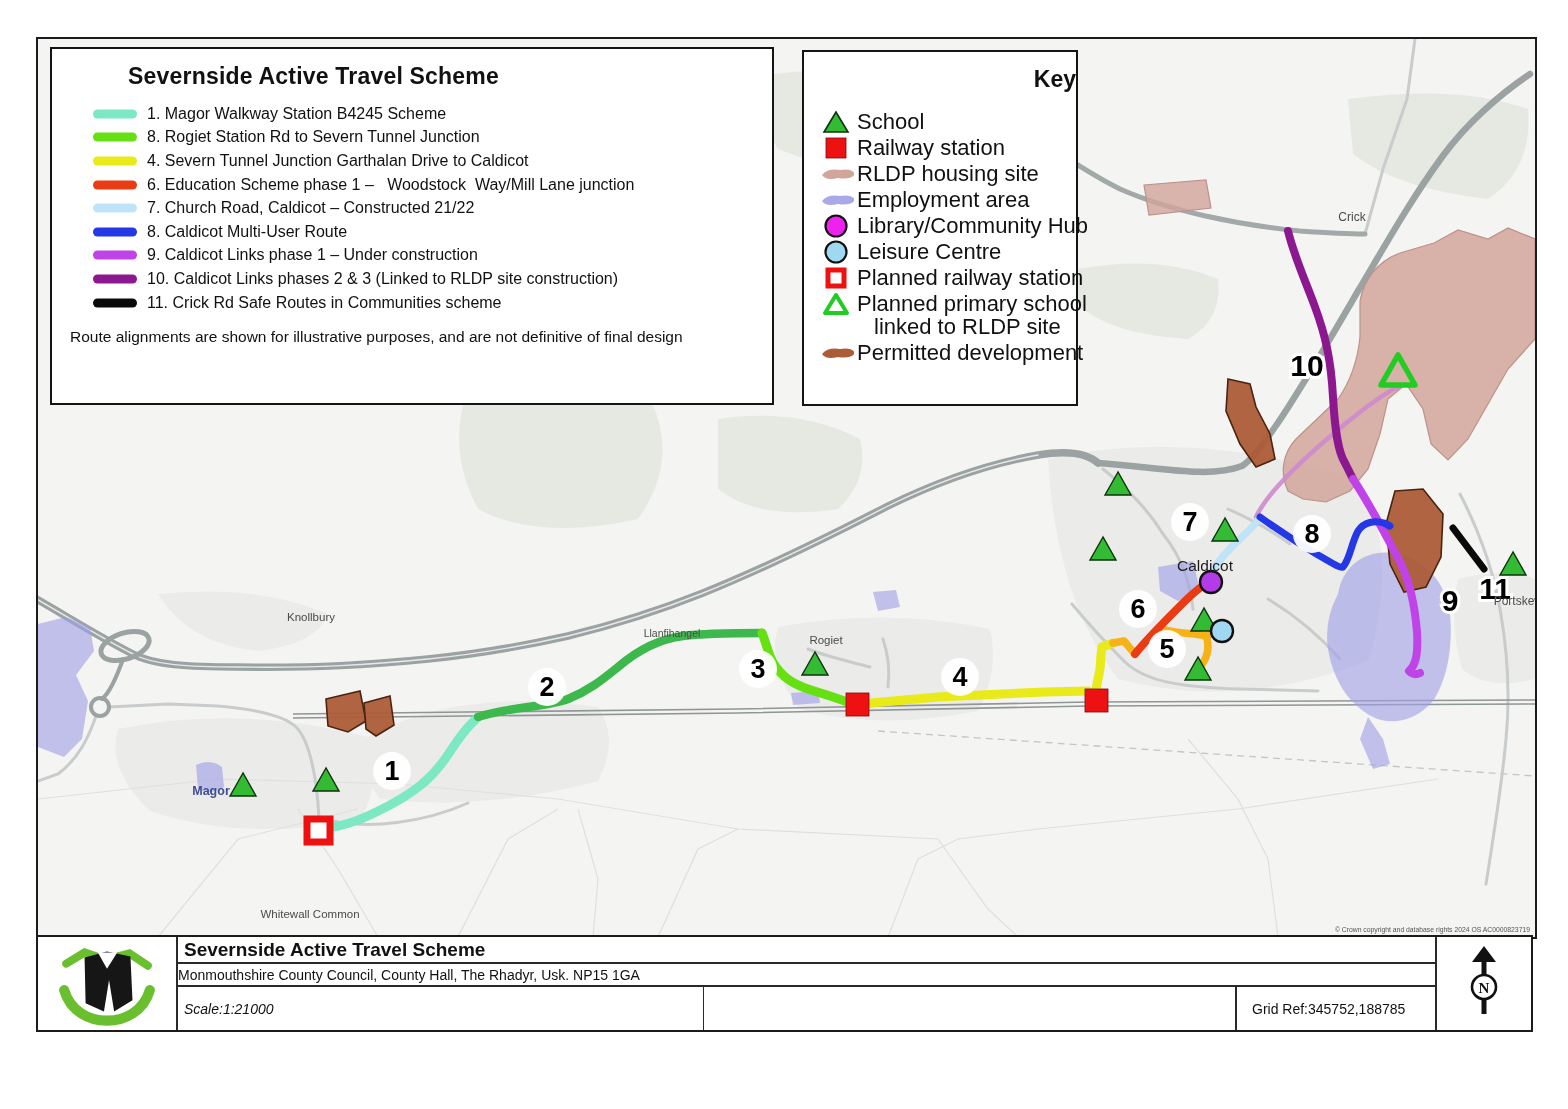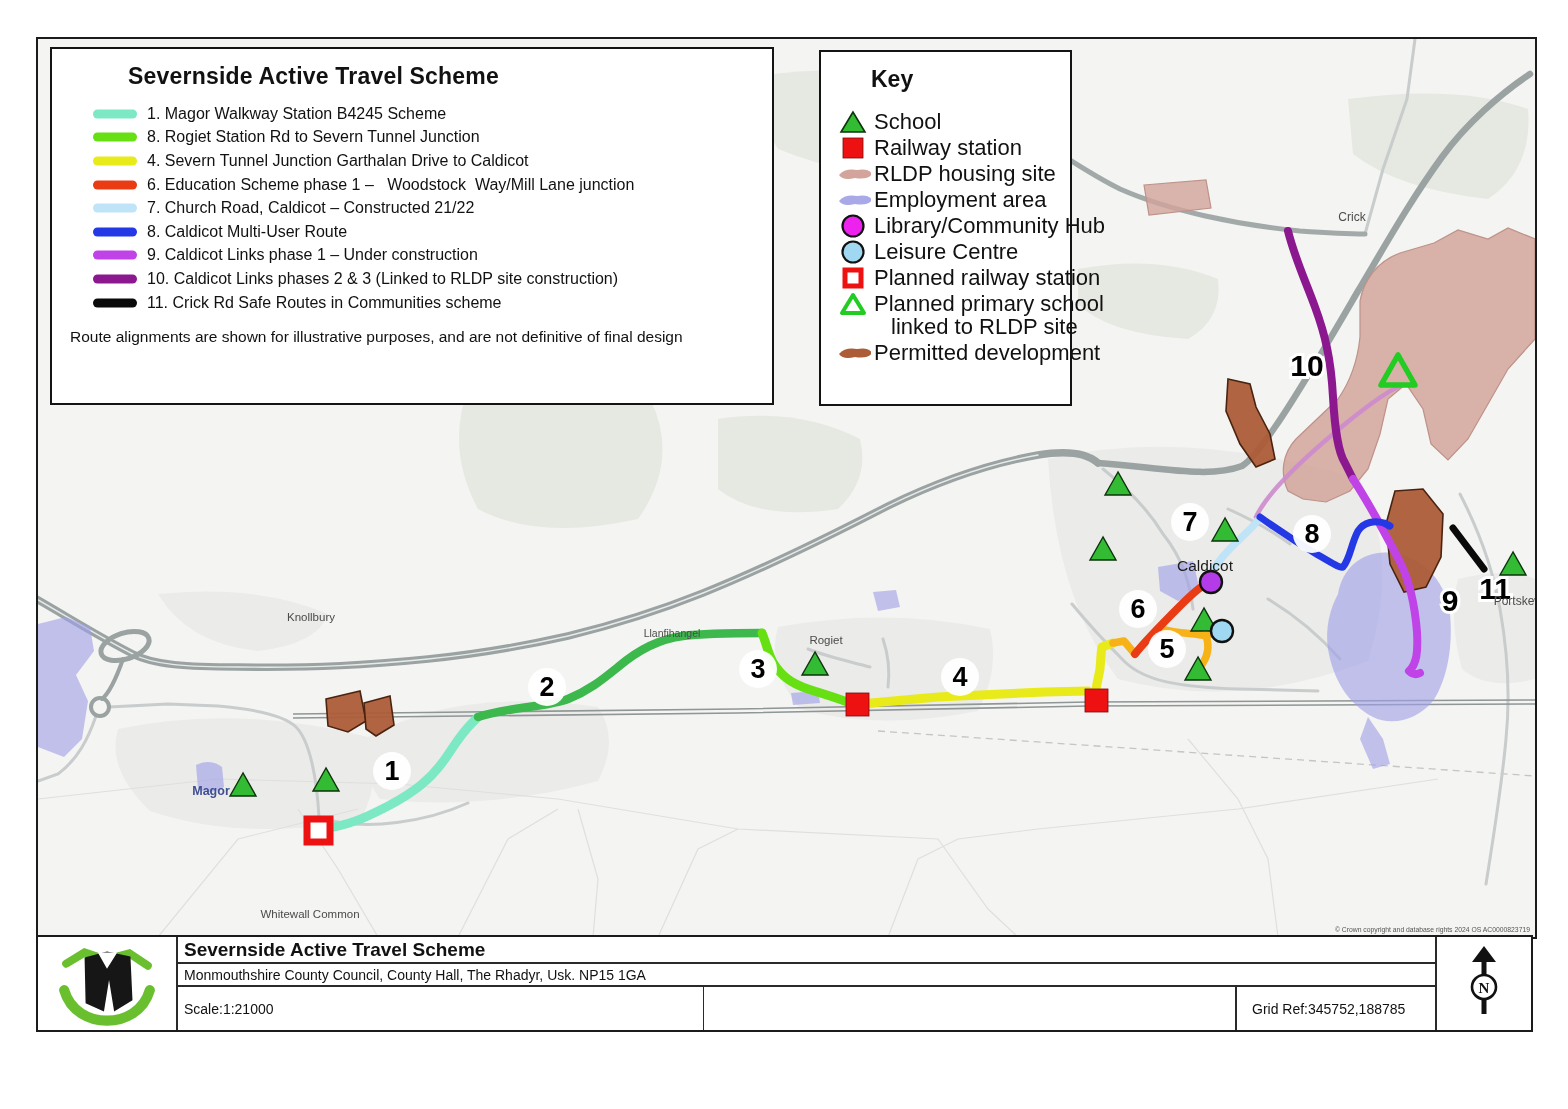--- a/index.html
+++ b/index.html
@@ -7,35 +7,35 @@
         font-family:"Liberation Sans",sans-serif;color:#111;overflow:hidden;}
   .map{position:absolute;left:36px;top:37px;width:1497px;height:898px;
        border:2px solid #1b1b1b;background:#f4f4f2;overflow:hidden;}
   .map svg{display:block;}
   .panel{position:absolute;background:#fff;border:2px solid #141414;box-sizing:border-box;z-index:5;}
   .legend{left:12px;top:8px;width:724px;height:358px;}
   .legend h1{font-size:23px;margin:14px 0 12px 76px;letter-spacing:.2px;}
   .lrow{display:flex;align-items:center;height:23.6px;padding-left:40px;font-size:16px;white-space:nowrap;}
   .lrow svg{margin-right:9px;flex:0 0 auto;}
   .note{font-size:15.5px;margin:14px 12px 0 18px;}
-  .key{left:781px;top:11px;width:253px;height:356px;}
+  .key{left:764px;top:11px;width:276px;height:356px;text-align:right;}
   .key h1{font-size:23px;margin:14px 0 16px 50px;}
   .krow{display:flex;align-items:center;min-height:24.6px;padding-left:14px;font-size:22px;white-space:nowrap;}
   .krow .ic{width:36px;display:flex;justify-content:center;align-items:center;margin-right:3px;flex:0 0 auto;}
   .krow.cont{padding-left:70px;margin-top:-3px;}
   .footer{position:absolute;left:36px;top:935px;width:1497px;height:97px;border:2px solid #1b1b1b;
           box-sizing:border-box;display:flex;background:#fff;z-index:6;}
   .logo-cell{width:140px;border-right:2px solid #2a2a2a;display:flex;align-items:center;justify-content:center;box-sizing:border-box;}
   .f-center{flex:1;display:flex;flex-direction:column;min-width:0;}
   .f-title{height:27px;border-bottom:2px solid #2a2a2a;font-weight:bold;font-size:19px;
            display:flex;align-items:center;padding-left:6px;box-sizing:border-box;}
   .f-addr{height:23px;border-bottom:2px solid #2a2a2a;font-size:14px;
-          display:flex;align-items:center;padding-left:6px;box-sizing:border-box;}
+          display:flex;align-items:center;box-sizing:border-box;}
   .f-bottom{flex:1;display:flex;}
-  .f-scale{width:526px;border-right:1.5px solid #2a2a2a;font-size:14px;display:flex;align-items:center;padding-left:6px;box-sizing:border-box;}
+  .f-scale{width:526px;border-right:1.5px solid #2a2a2a;font-size:14px;display:flex;align-items:center;padding-left:6px;box-sizing:border-box;font-style:italic;}
   .f-spacer{flex:1;border-right:2px solid #2a2a2a;}
   .f-grid{width:198px;font-size:14px;display:flex;align-items:center;padding-left:15px;box-sizing:border-box;}
   .north-cell{width:96px;border-left:2px solid #2a2a2a;display:flex;align-items:center;justify-content:center;box-sizing:border-box;}
   .halo{font-weight:bold;font-size:30px;fill:#000;stroke:#fff;stroke-width:6px;paint-order:stroke;font-family:"Liberation Sans",sans-serif;}
   .badge-num{font-weight:bold;font-size:27px;fill:#000;font-family:"Liberation Sans",sans-serif;}
   .town{fill:#4b4b4b;font-size:11.5px;font-family:"Liberation Sans",sans-serif;}
 </style>
 </head>
 <body>
 

